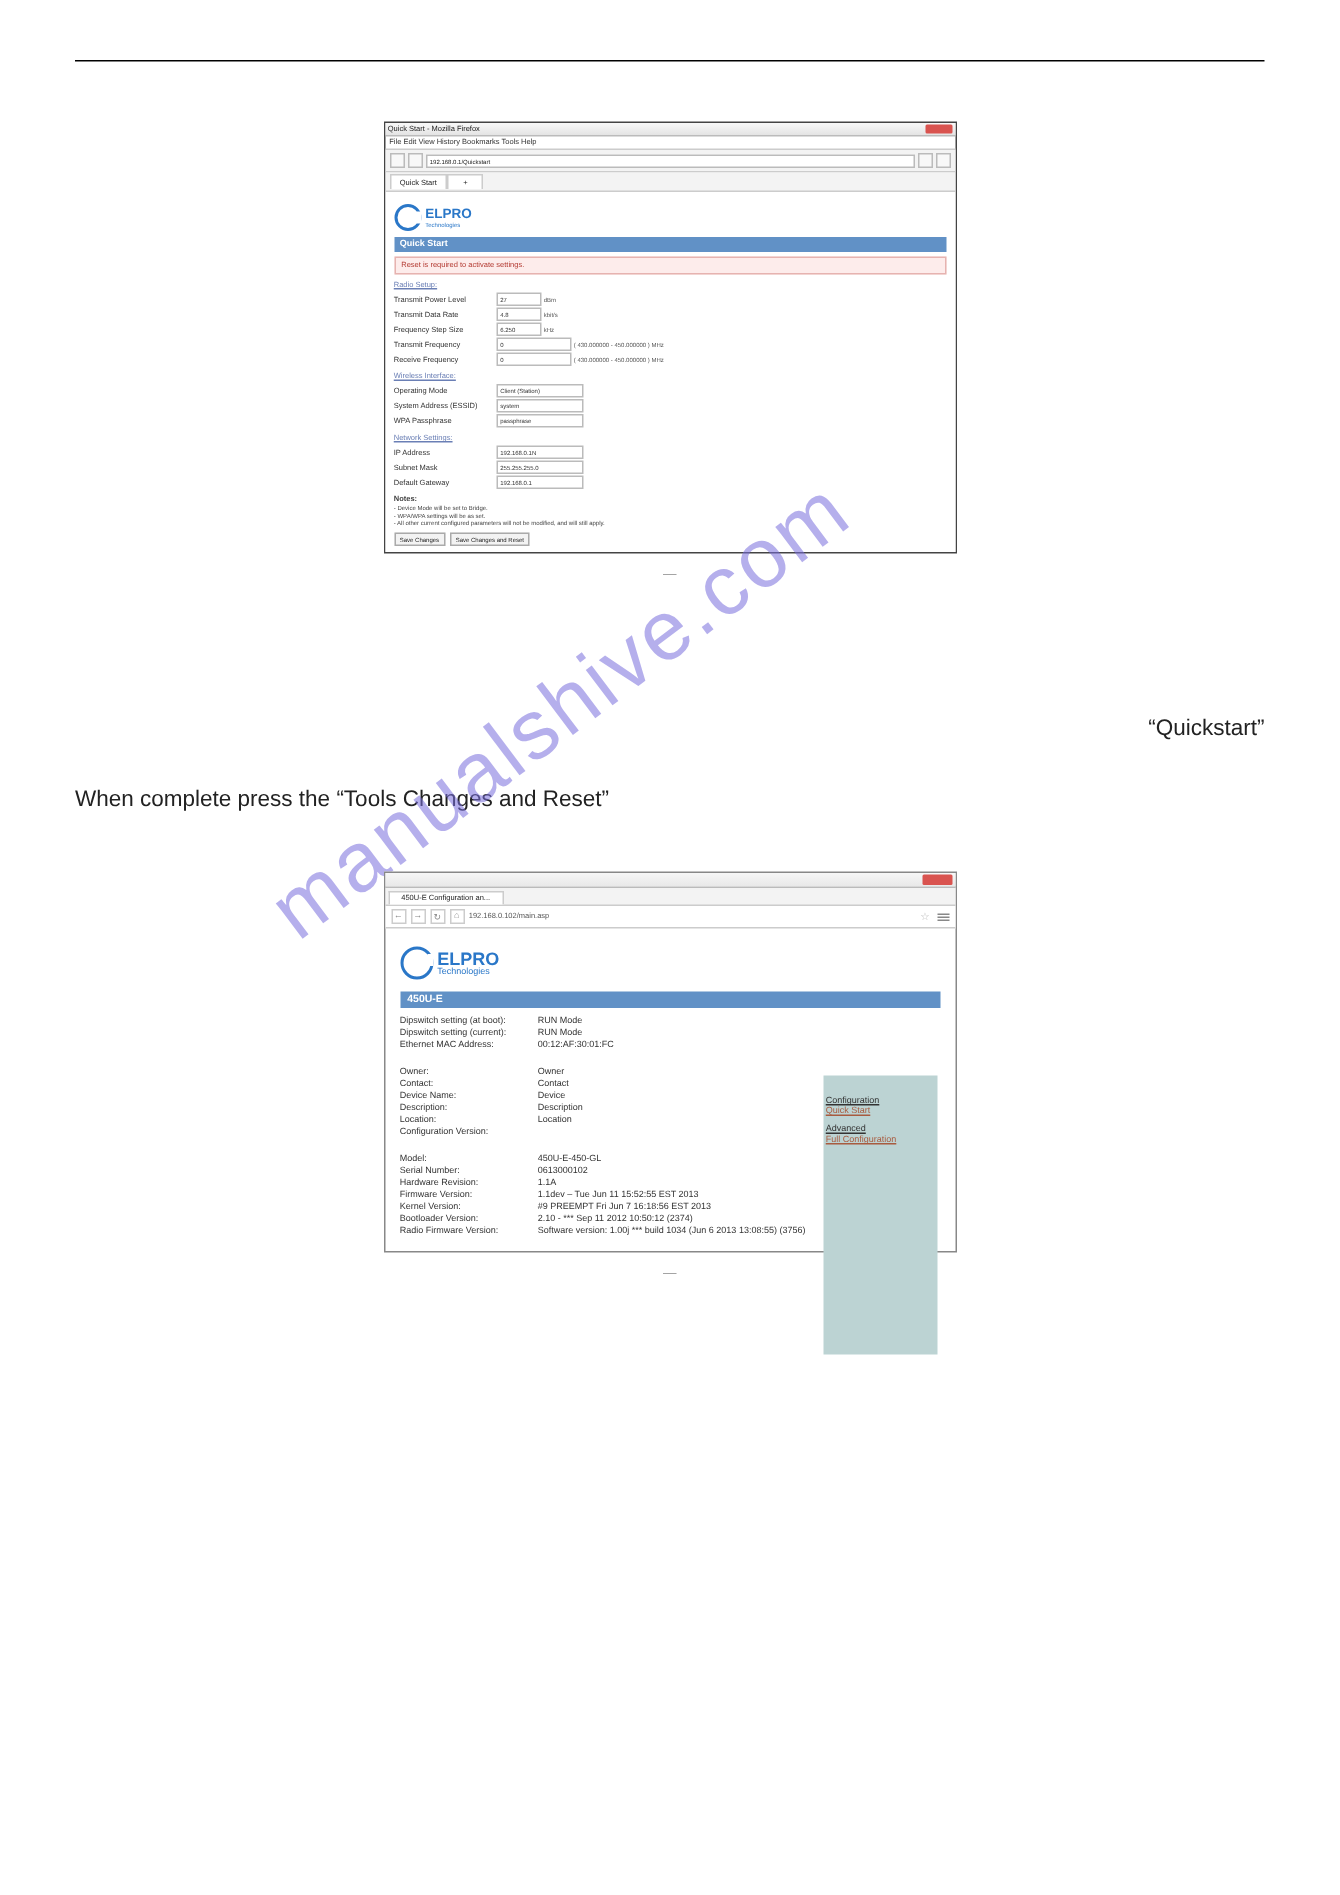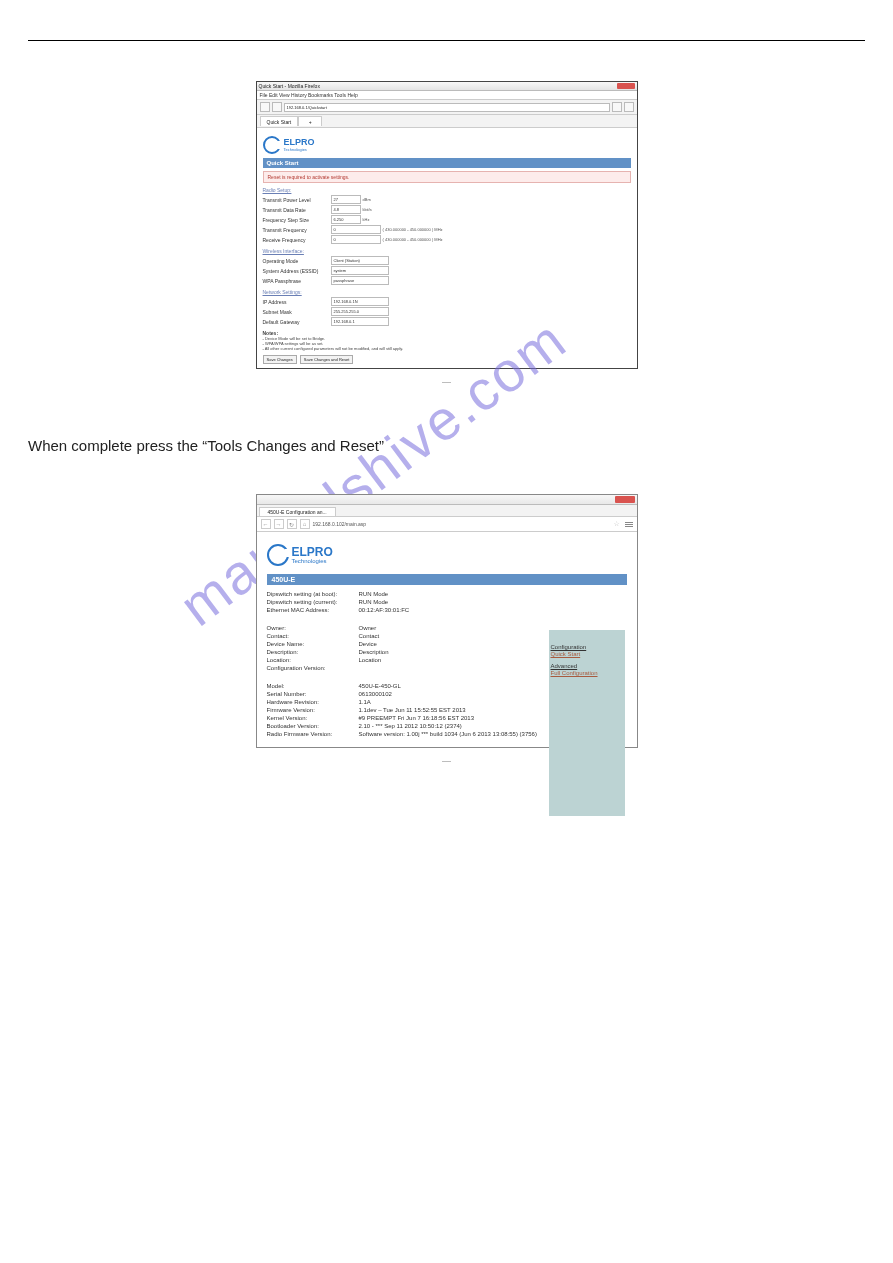--- a/index.html
+++ b/index.html
@@ -4,21 +4,21 @@
 <style>
   body {
     margin: 0;
     font-family: Arial, Helvetica, sans-serif;
     font-size: 14px;
     color: #222;
     background: #fff;
     width: 893px;
   }
   .page {
-    padding: 40px 28px;
+    padding: 40px 50px;
     position: relative;
   }
   .hr-top { border: none; border-top: 1px solid #000; margin: 0 0 40px 0; }
 
   
   .shot1 {
     width: 380px;
     margin: 0 auto;
     border: 1px solid #444;
     background: #fff;
@@ -256,20 +256,21 @@
       <div class="btn-row">
         <span class="gbtn">Save Changes</span>
         <span class="gbtn">Save Changes and Reset</span>
       </div>
     </div>
   </div>
   <div class="fig-dash">—</div>
 
   <div class="watermark">manualshive.com</div>
 
+  <div class="doc-text quickstart-line">“Quickstart”</div>
   <div class="doc-text complete-line">When complete press the “Tools Changes and Reset”</div>
 
   <div class="shot2">
     <div class="s2-top">
       <span></span>
         <span class="s2-red"></span>
     </div>
     <div class="s2-tabrow">
       <div class="s2-tab"><span>450U-E Configuration an...</span></div>
     </div>

